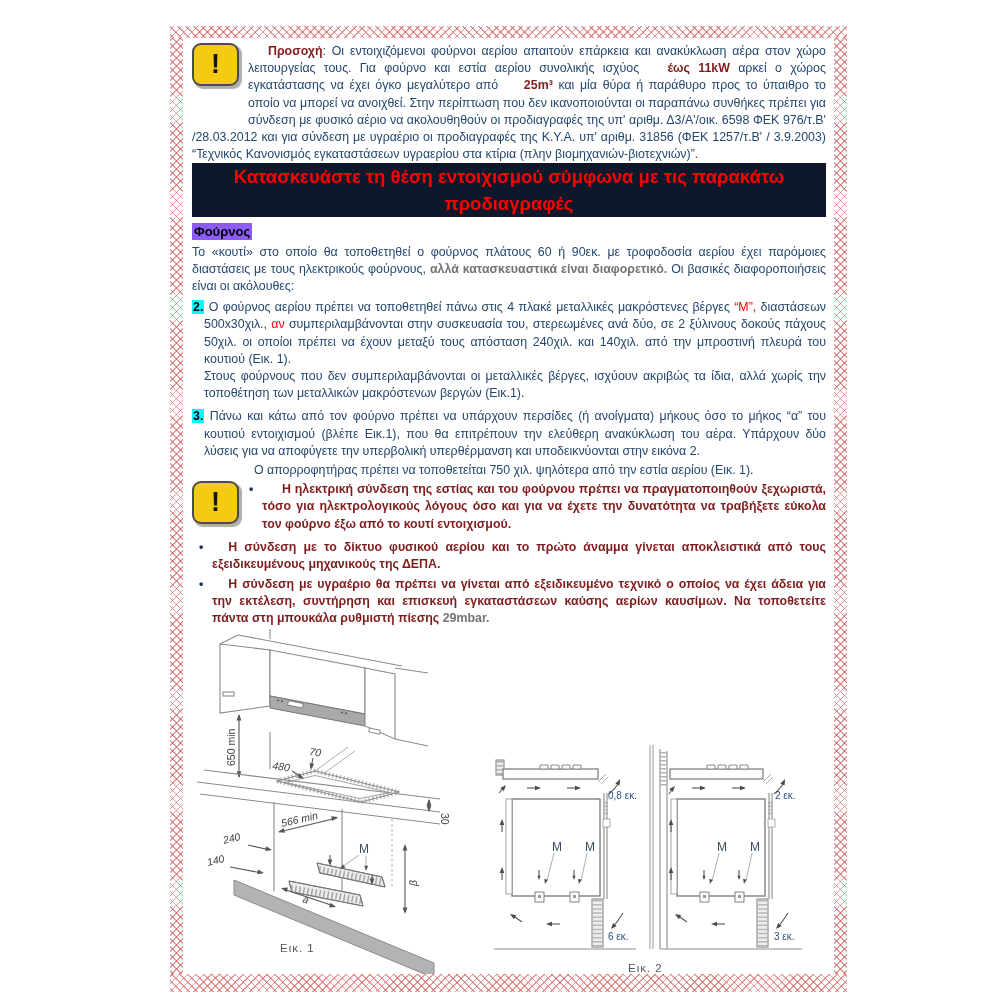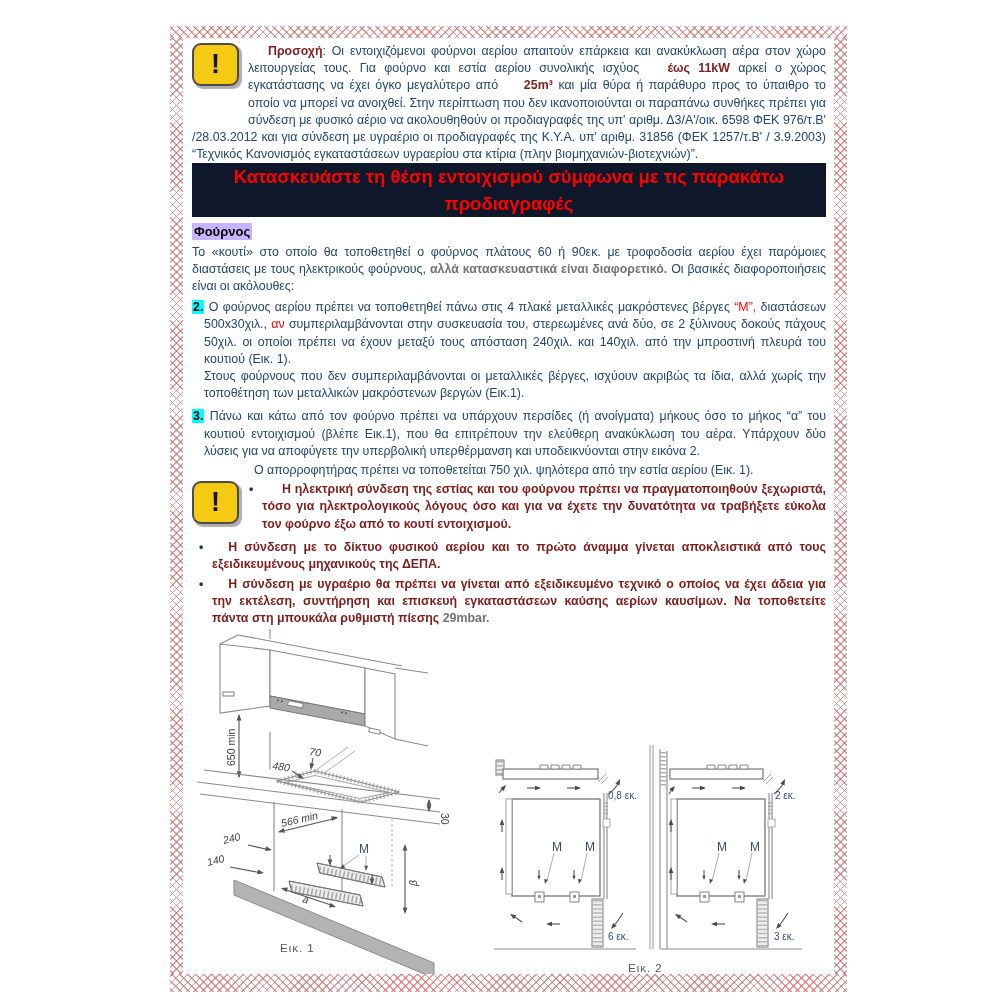--- a/index.html
+++ b/index.html
@@ -23,21 +23,21 @@
   .wicon{width:43px;height:39px;background:#f5ca13;border:2.5px solid #4c4c4c;border-radius:9px;
     box-shadow:2.5px 2.5px 1px rgba(130,130,130,.65);display:flex;align-items:center;justify-content:center;}
   .wicon span{font-weight:900;font-size:27px;color:#151515;line-height:1;transform:scaleY(1.05);}
   .seg-n{}
   .seg-b{font-weight:700;color:#7f1d1d;margin-left:20px;}
   .seg-r{color:#fe0000;}
   .seg-rb{color:#737373;font-weight:700;}
   .title-banner{display:block;background:#0f172a;color:#fe0000;font-weight:700;font-size:18.5px;
     line-height:27px;text-align:center;}
   .sec-head{display:inline-block;font-weight:700;font-size:13px;padding:0 2px;line-height:17px;}
-  .sec-head.cyan{background:#c4b5fd;color:#000;}
+  .sec-head.cyan{background:#8b5cf6;color:#000;}
   .sec-head.green{background:#00ff00;color:#8b2018;}
   .mt2{margin-top:2px;}.mt3{margin-top:3px;}.mt4{margin-top:4px;}.mt6{margin-top:6px;}.mt7{margin-top:7px;}
   .item{padding-left:12px;text-indent:-12px;}
   .num{background:#00ffff;font-weight:700;color:#000;padding:0 1px;}
   .item-cont{padding-left:12px;}
   .hood-body{margin-left:62px;margin-top:2px;}
   .bullet{padding-left:20px;text-indent:-13px;font-weight:700;color:#17365c;}
   .blt{margin-right:5px;}
   .diagrams{position:relative;height:366px;margin-top:2px;}
   .diagrams svg{position:absolute;}

